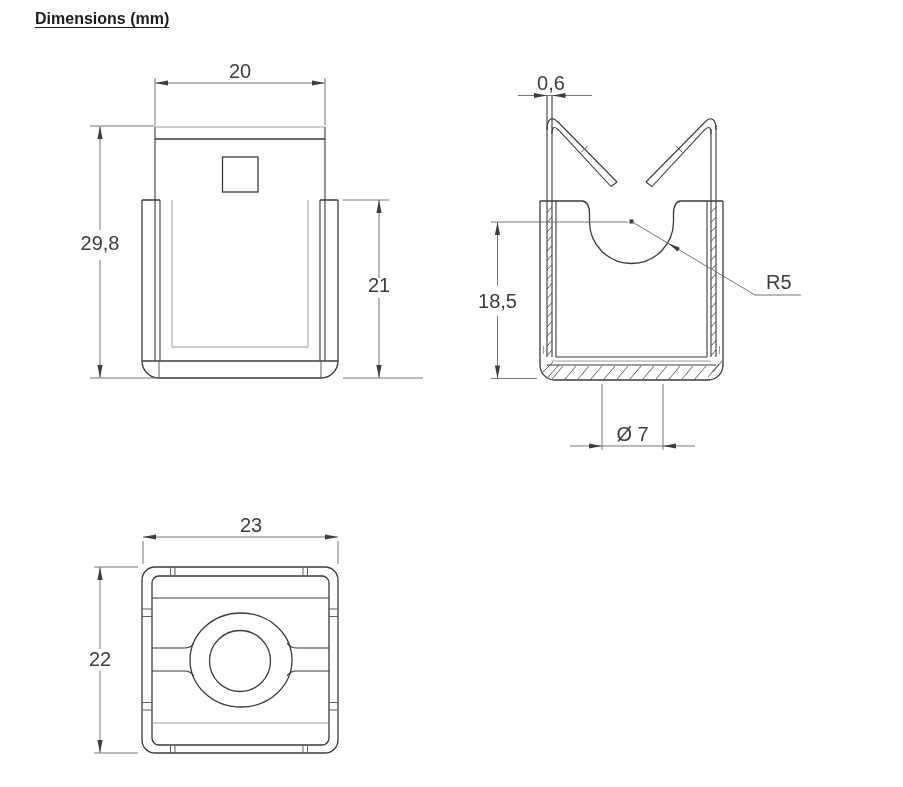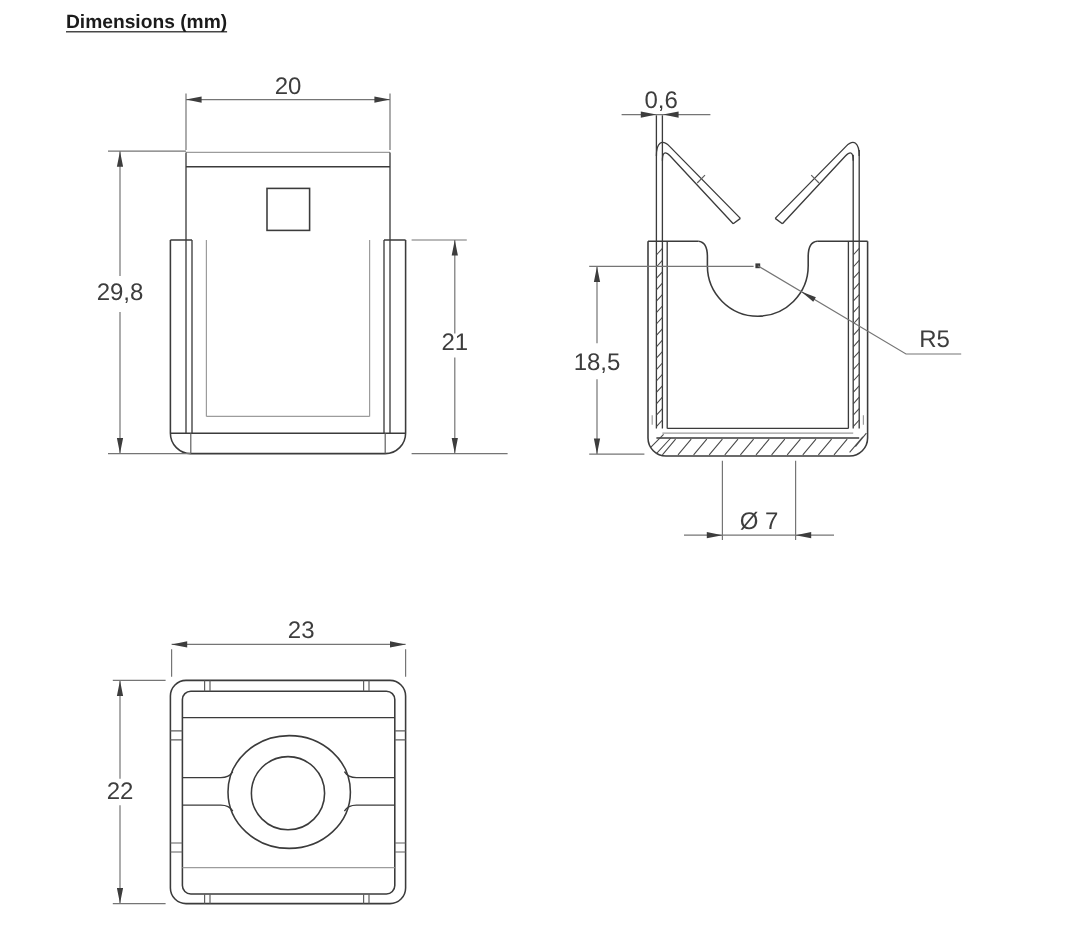--- a/index.html
+++ b/index.html
@@ -1,19 +1,19 @@
 <!DOCTYPE html>
 <html><head>
 <meta charset="utf-8">
 <style>
   html,body{margin:0;padding:0;background:#ffffff;}
   .canvas{position:relative;width:903px;height:787px;background:#ffffff;overflow:hidden;
           font-family:"Liberation Sans",sans-serif;}
   .title{position:absolute;left:35px;top:10px;font-size:16px;font-weight:600;color:#1b1b1b;
-         text-decoration:underline;text-underline-offset:3px;margin-left:20px;}
+         text-decoration:underline;text-underline-offset:3px;}
   svg text{font-family:"Liberation Sans",sans-serif;font-size:20px;fill:#3d3d3d;}
   .edge{stroke:#3b3b3b;stroke-width:1.3;fill:none;}
   .edge2{stroke:#3b3b3b;stroke-width:1.1;fill:none;}
   .thin{stroke:#9c9c9c;stroke-width:1;fill:none;}
   .thin2{stroke:#5f5f5f;stroke-width:1;fill:none;}
   .hatch{stroke:#4a4a4a;stroke-width:0.9;fill:none;}
   .dim{stroke:#757575;stroke-width:1;fill:none;}
   .arr{fill:#3d3d3d;stroke:none;}
   .dot{fill:#3b3b3b;stroke:none;}
 </style>

